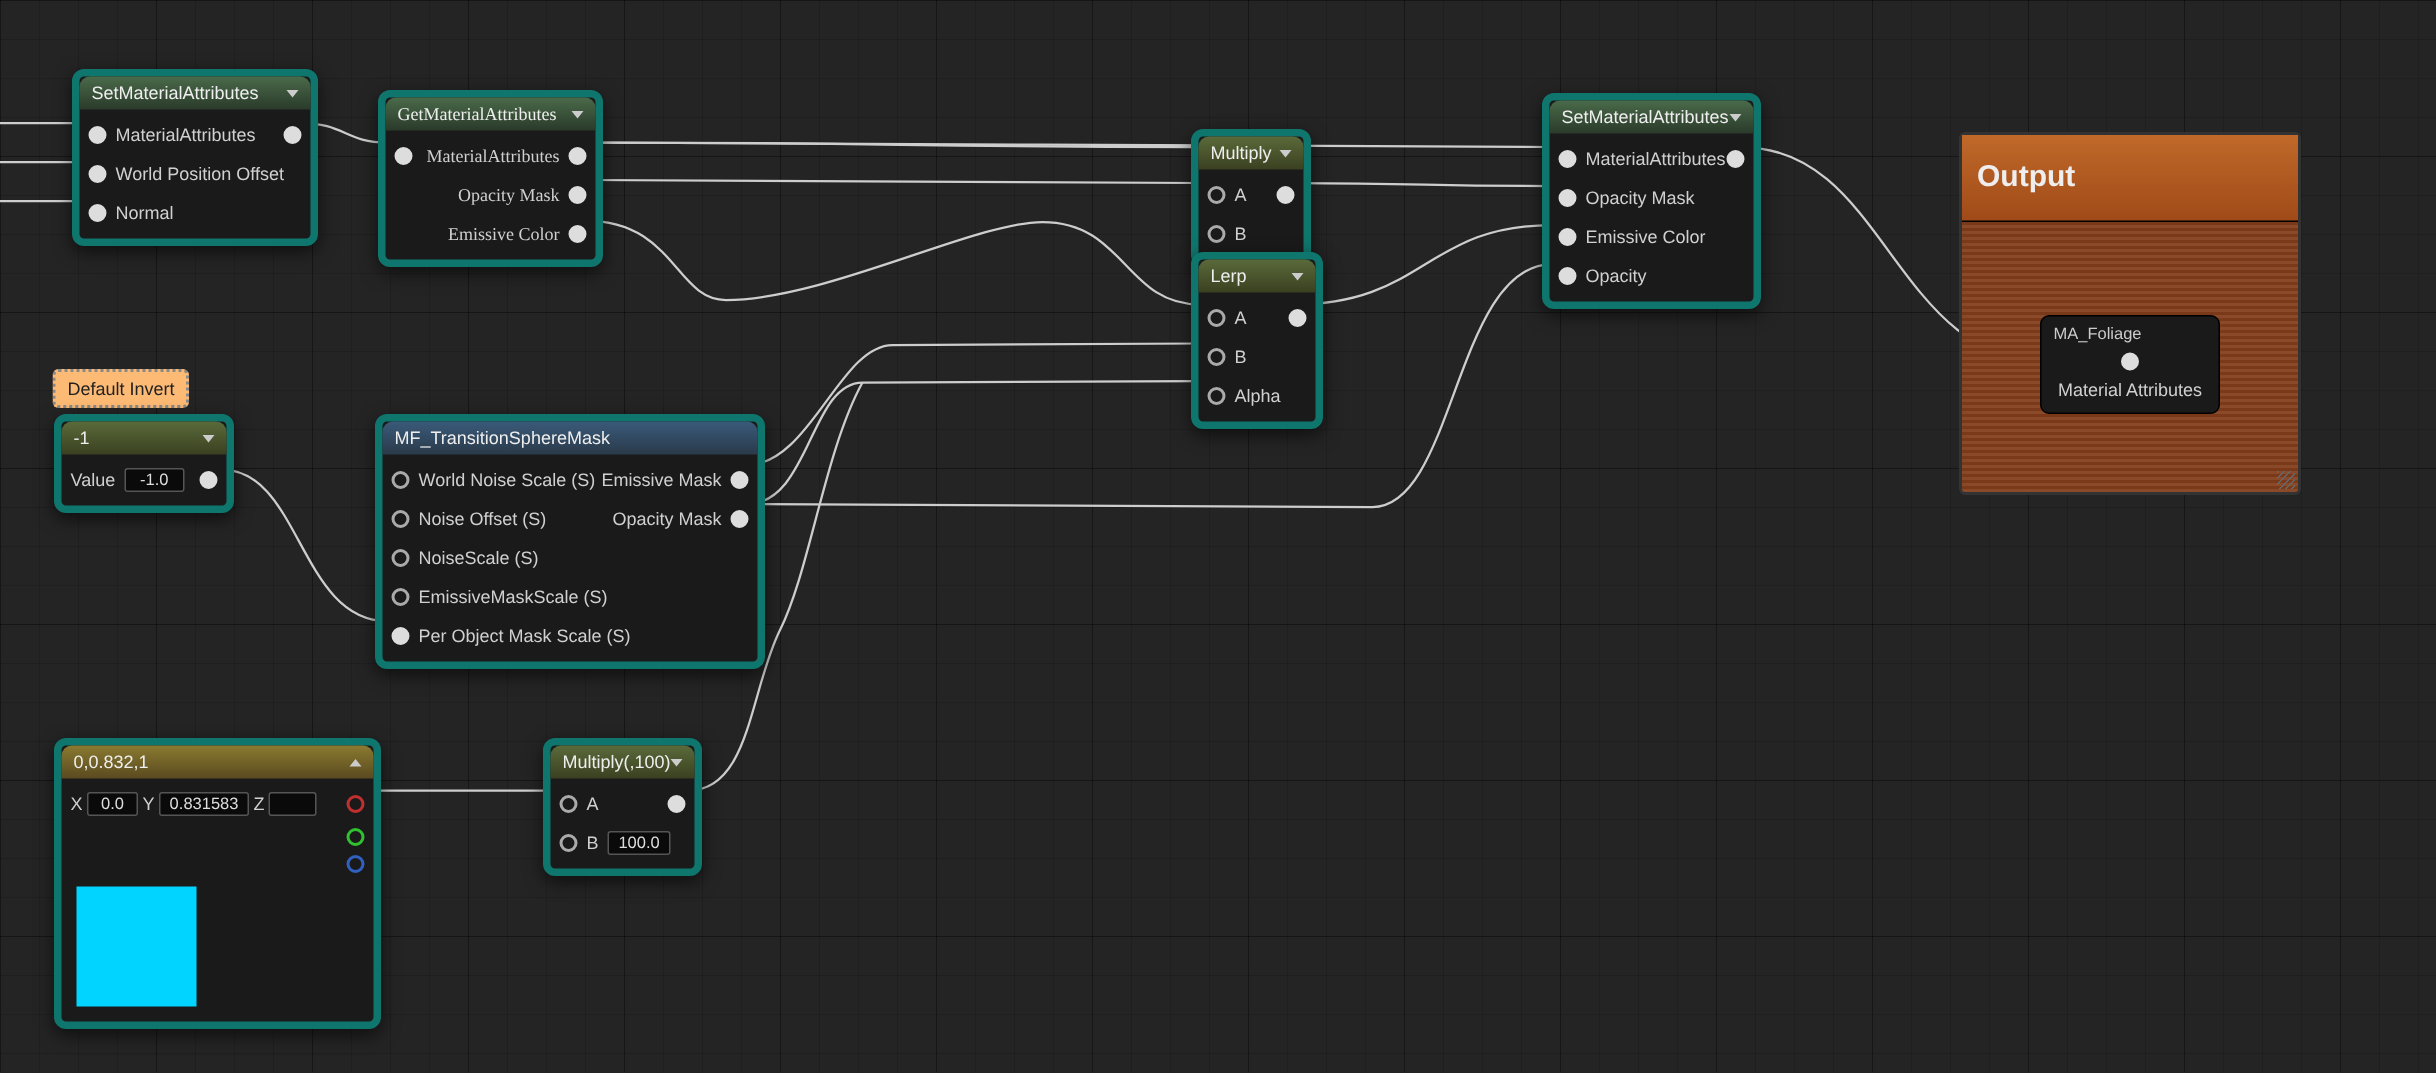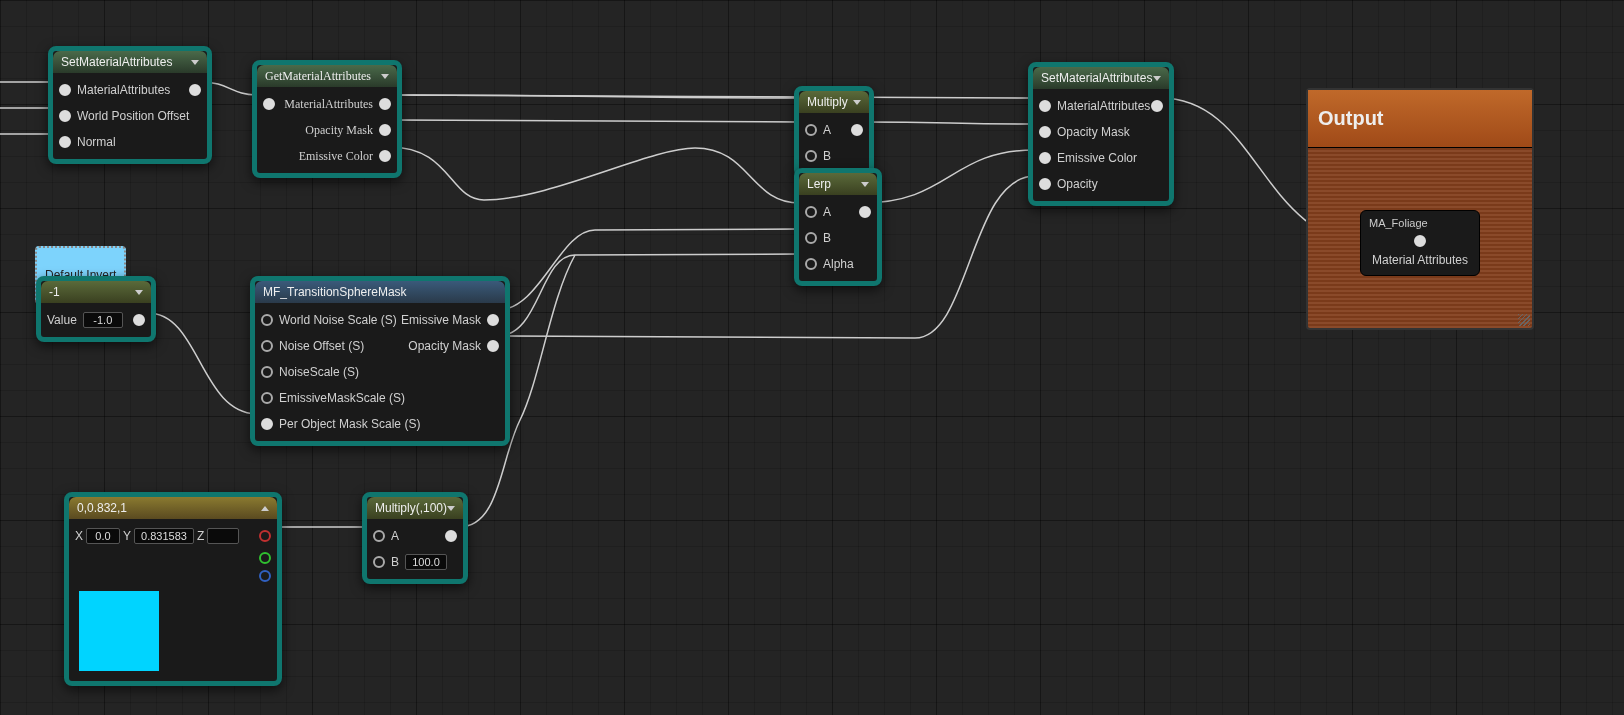--- a/index.html
+++ b/index.html
@@ -62,22 +62,22 @@
 .pin.bluepin { border-color:#3060c0; }
 .inrow { display:flex; align-items:center; gap:6px; }
 .outrow { display:flex; align-items:center; gap:6px; }
 .txtfield {
   background:#0a0a0a; border:1px solid #555; color:#ddd;
   font-size:11px; padding:1px 4px; border-radius:2px; width:40px; text-align:center;
 }
 .txtfield.wide { width:70px; }
 .swatch { width:80px; height:80px; margin:6px 10px; }
 .tooltip {
-  position:absolute; background:#7dd3fc; color:#222; font-size:12px;
-  padding:20px 8px; border-radius:4px; border:2px dotted #888;
+  position:absolute; background:#fdba74; color:#222; font-size:12px;
+  padding:4px 8px; border-radius:4px; border:2px dotted #888;
 }
 .output-node {
   position:absolute; border:2px solid #333; border-radius:4px;
   background: repeating-linear-gradient(180deg,#8a4a2a 0,#8a4a2a 2px,#7a3a1a 2px,#7a3a1a 4px);
   background-color:#8a4a2a;
 }
 .output-hdr {
   background:linear-gradient(180deg,#c0692a,#a04a18);
   padding:17px 10px; font-size:20px; font-weight:bold; color:#eee;
   border-bottom:1px solid #000;
@@ -315,21 +315,21 @@
       </div>
     <div class="row">
         <div class="inrow">
           <span class="pin solid"></span>
           <span>Per Object Mask Scale (S)</span>
         </div>
       </div>
   </div>
 </div>
 
-<div class="node" style="left:36px; top:492px; width:218px;margin-left:28px;">
+<div class="node" style="left:36px; top:492px; width:218px;">
   <div class="node-header hdr-yellow">
     <span>0,0.832,1</span>
     <span style="width:0;height:0;border-left:4px solid transparent;border-right:4px solid transparent;border-bottom:5px solid #ccc;"></span>
   </div>
   <div class="node-body">
     <div class="row">
       <div class="inrow" style="gap:3px;">
         <span>X</span>
         <input class="txtfield" style="width: 34px;" value="0.0">
         <span>Y</span>

